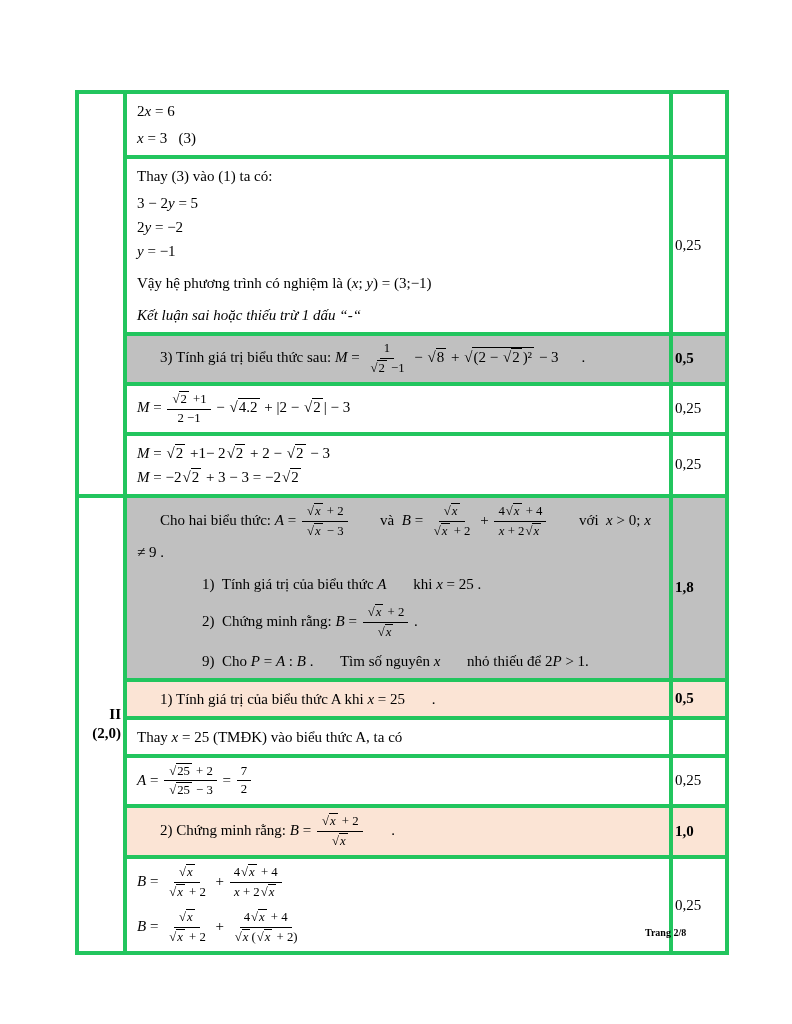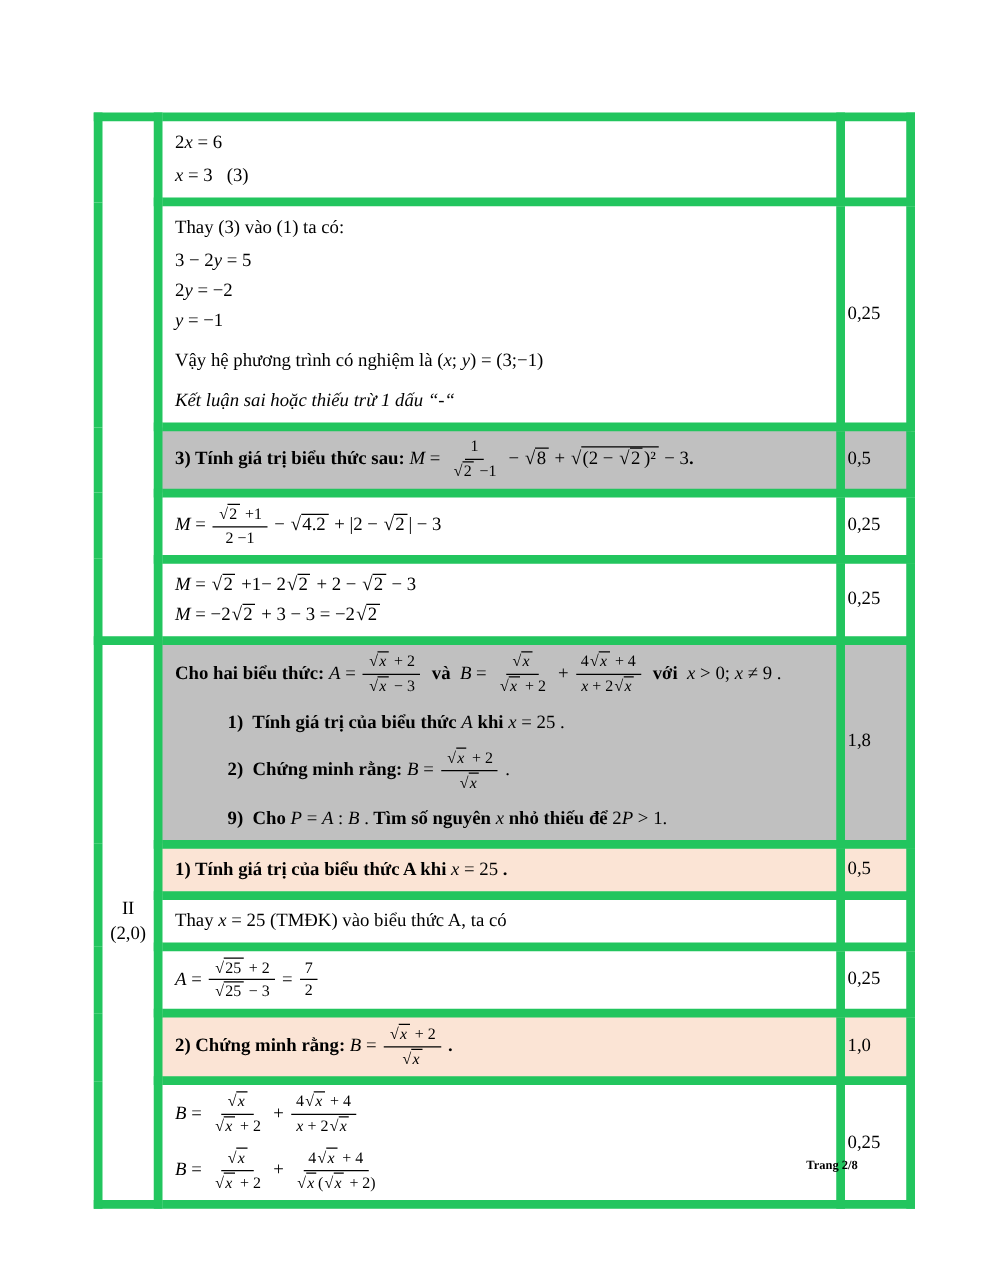--- a/index.html
+++ b/index.html
@@ -3,42 +3,42 @@
 <meta charset="utf-8">
 <style>
   html,body{margin:0;padding:0;}
   body{
     width:792px;height:1024px;background:#ffffff;position:relative;
     font-family:"Liberation Serif","DejaVu Serif",serif;
     font-size:15px;color:#000;overflow:hidden;
   }
   .sheet{position:absolute;left:75px;top:90px;width:650px;}
   table.rubric{border-collapse:collapse;width:650px;table-layout:fixed;}
-  td{border:7px solid #22c55e;vertical-align:middle;}
-  td.label{width:48px;text-align:center;font-weight:normal;padding:2px;line-height:1.3;}
+  td{border:4px solid #22c55e;vertical-align:middle;}
+  td.label{width:48px;text-align:right;font-weight:bold;padding:2px;line-height:1.3;}
   td.content{width:540px;padding:5px 10px;}
   td.points{width:56px;text-align:left;padding:2px;}
-  td.points.pbold{font-weight:normal;}
+  td.points.pbold{font-weight:bold;}
   .bg-gray{background:var(--gray,#c0c0c0);}
   .bg-peach{background:var(--peach,#fbe4d5);}
   .mline{white-space:pre-wrap;line-height:1.6;}
   .gap{margin-top:8px;}
   .gap-sm{margin-top:3px;}
   .indent{padding-left:42px;}
   
   .frac{display:inline-flex;flex-direction:column;align-items:center;
         vertical-align:middle;font-size:0.85em;margin:0 2px;}
   .frac>.num{display:block;padding:0 4px 1px;border-bottom:1px solid #000;line-height:1.25;text-align:center;}
   .frac>.den{display:block;padding:1px 4px 0;line-height:1.25;text-align:center;}
   
   .sqrt{display:inline-flex;align-items:baseline;margin:0 1px;}
   .rsign{line-height:1;}
   .rbody{border-top:1px solid #000;line-height:1.1;padding:0 2px 0 1px;}
   i.mi{font-style:italic;}
-  b.mb{font-weight:bold;}
+  b.mb{font-weight:normal;margin-left:23px;}
   .footer{position:absolute;left:645px;top:927px;font-size:10px;font-weight:bold;}
 </style>
 </head>
 <body>
 
 <div class="sheet">
   <table class="rubric">
     <colgroup>
       <col style="width:48px">
         <col style="width:546px">

